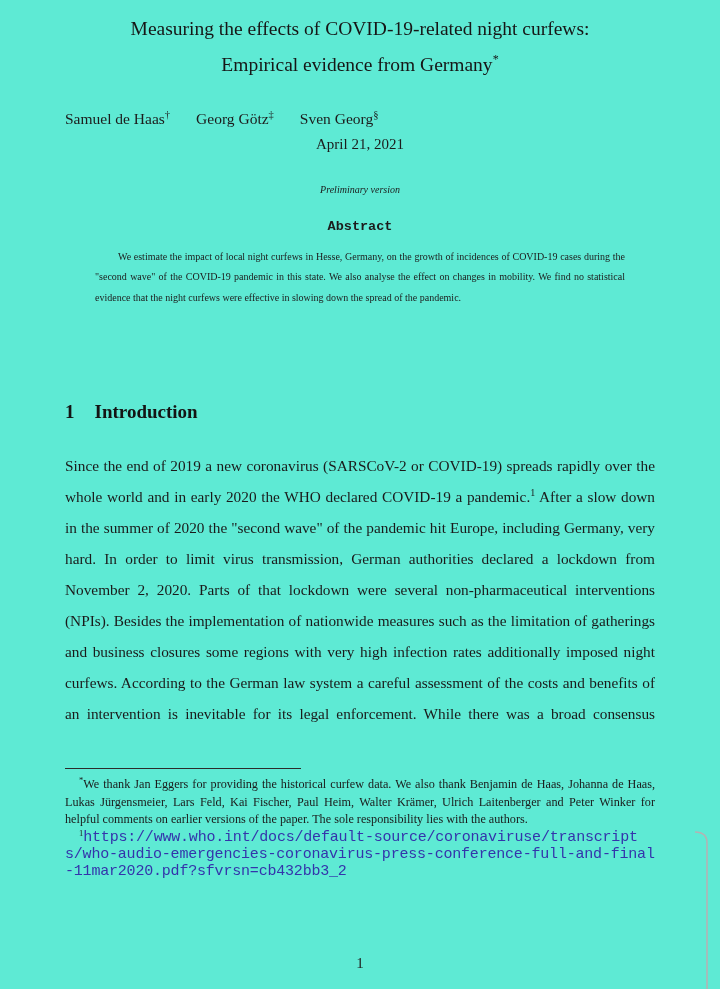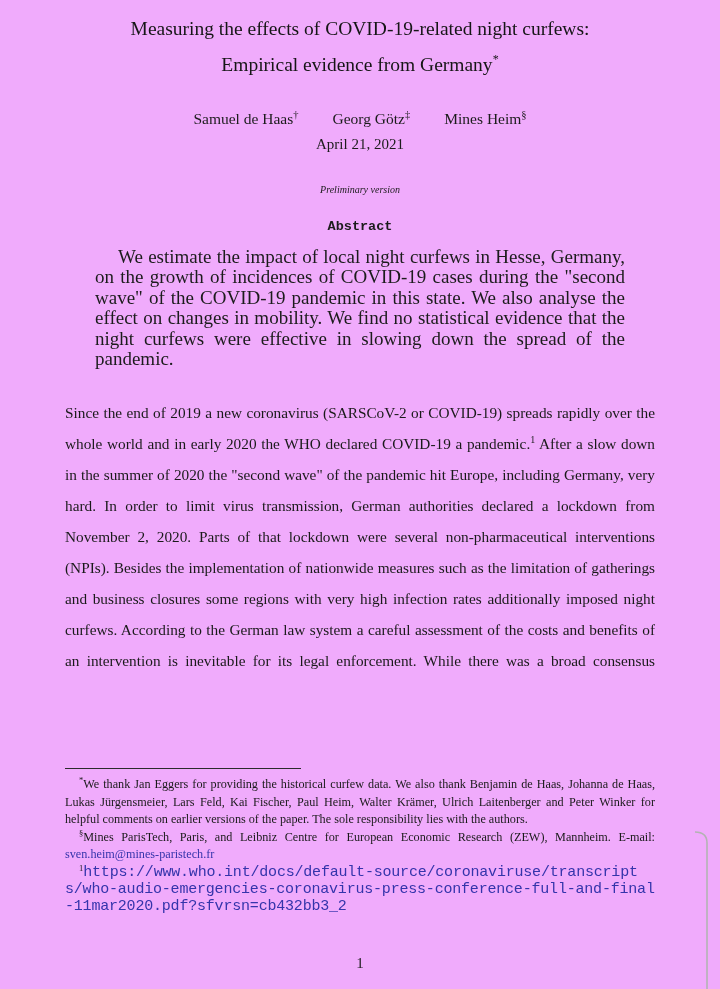--- a/index.html
+++ b/index.html
@@ -1,42 +1,42 @@
 <!DOCTYPE html>
 <html><head>
 <meta charset="utf-8">
 <style>
   html, body { margin: 0; padding: 0; background: #ffffff; }
   .screen {
     position: relative;
     width: 720px;
     height: 989px;
-    background: #f0abfc;
+    background: #5eead4;
     overflow: hidden;
     font-family: "Liberation Serif", "DejaVu Serif", serif;
     color: #1c1c1c;
   }
   .content { position: absolute; left: 65px; width: 590px; top: 0; }
 
   .title { text-align: center; font-size: 19.5px; line-height: 31px; margin-top: 13px; color: #161616; }
   .title sup { font-size: 12px; }
 
   .authors {
-    display: flex; justify-content: center; gap: 34px;
+    display: flex; gap: 26px;
     margin-top: 29px; font-size: 15.5px;
   }
   .authors sup { font-size: 10.5px; }
 
   .date { text-align: center; font-size: 15px; margin-top: 8px; }
   .prelim { text-align: center; font-size: 10px; font-style: italic; margin-top: 31px; }
   .abs-heading { text-align: center; font-size: 13.5px; font-weight: bold; margin-top: 24px; font-family: Liberation Mono, monospace; }
 
   .abs-text {
     margin: 13px 30px 7px 30px;
-    font-size: 19px; line-height: 20.5px;
+    font-size: 10px; line-height: 20.5px;
     text-align: justify; text-indent: 23px;
   }
 
   .section-heading { margin-top: 93px; font-size: 19px; font-weight: bold; color: #141414; }
   .section-heading .sec-num { margin-right: 20px; }
 
   .body-par {
     margin-top: 27px;
     font-size: 15.3px; line-height: 31px;
     text-align: justify; text-align-last: justify;
@@ -67,43 +67,45 @@
   <div class="content">
 
     <div class="title">
       <div><span>Measuring the effects of COVID-19-related night curfews:</span></div>
       <div><span>Empirical evidence from Germany</span><sup>*</sup></div>
     </div>
 
     <div class="authors">
       <span><span>Samuel de Haas</span><sup>†</sup></span>
       <span><span>Georg Götz</span><sup>‡</sup></span>
-      <span><span>Mines Heim</span><sup>§</sup></span>
+      <span><span>Sven Georg</span><sup>§</sup></span>
     </div>
 
     <div class="date">April 21, 2021</div>
 
     <div class="prelim">Preliminary version</div>
 
     <div class="abs-heading">Abstract</div>
 
     <p class="abs-text">We estimate the impact of local night curfews in Hesse, Germany, on the growth of incidences of COVID-19 cases during the "second wave" of the COVID-19 pandemic in this state. We also analyse the effect on changes in mobility. We find no statistical evidence that the night curfews were effective in slowing down the spread of the pandemic.</p>
 
+    <div class="section-heading">
+      <span class="sec-num">1</span><span>Introduction</span>
+    </div>
 
     <p class="body-par"><span>Since the end of 2019 a new coronavirus (SARSCoV-2 or COVID-19) spreads rapidly over the whole world and in early 2020 the WHO declared COVID-19 a pandemic.</span><sup>1</sup><span> After a slow down in the summer of 2020 the "second wave" of the pandemic hit Europe, including Germany, very hard.  In order to limit virus transmission, German authorities declared a lockdown from November 2, 2020.  Parts of that lockdown were several non-pharmaceutical interventions (NPIs).  Besides the implementation of nationwide measures such as the limitation of gatherings and business closures some regions with very high infection rates additionally imposed night curfews.  According to the German law system a careful assessment of the costs and benefits of an intervention is inevitable for its legal enforcement.  While there was a broad consensus</span></p>
   </div>
 
   <div class="footer">
     <div class="footnote-rule"></div>
 
     <p class="fn"><sup>*</sup><span>We thank Jan Eggers for providing the historical curfew data.  We also thank Benjamin de Haas, Johanna de Haas, Lukas Jürgensmeier, Lars Feld, Kai Fischer, Paul Heim, Walter Krämer, Ulrich Laitenberger and Peter Winker for helpful comments on earlier versions of the paper.  The sole responsibility lies with the authors.</span></p>
 
 
 
-    <p class="fn"><sup>§</sup><span>Mines ParisTech, Paris, and Leibniz Centre for European Economic Research (ZEW), Mannheim.  E-mail: </span><a class="link">sven.heim@mines-paristech.fr</a></p>
 
     <p class="fn fn-url"><sup>1</sup><a class="link mono">https://www.who.int/docs/default-source/coronaviruse/transcripts/who-audio-emergencies-coronavirus-press-conference-full-and-final-11mar2020.pdf?sfvrsn=cb432bb3_2</a></p>
   </div>
 
   <div class="page-number">1</div>
 
   <svg class="scroll-mark" width="18" height="164" viewBox="0 0 18 164">
     <path d="M 1 7 Q 13 7 13 18 L 13 164" fill="none" stroke="#b3b3b3" stroke-width="1.6"></path>
   </svg>
 </div>

